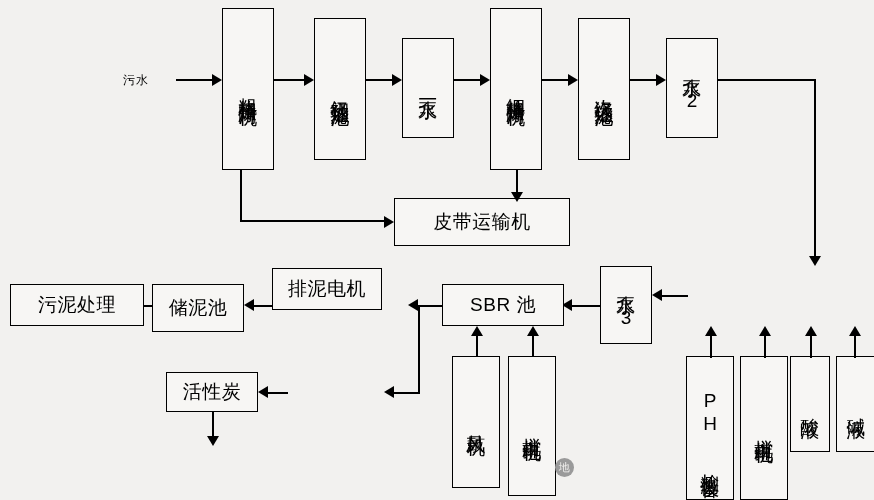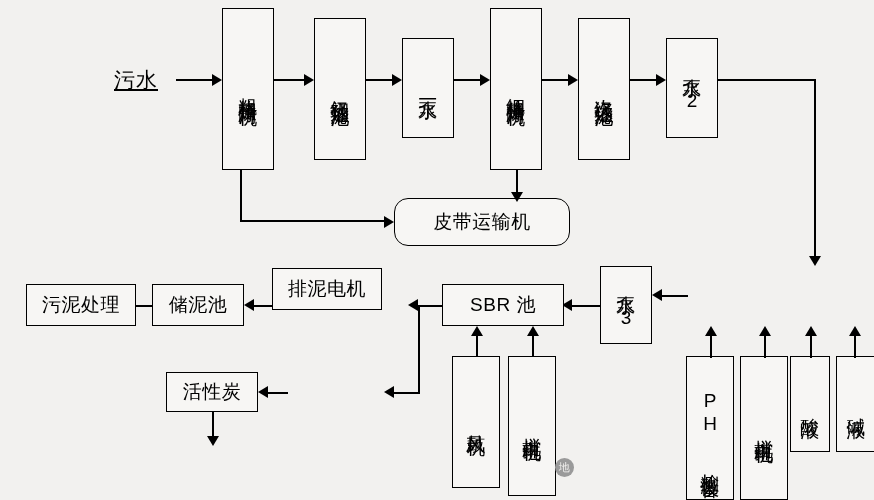--- a/index.html
+++ b/index.html
@@ -30,27 +30,26 @@
     letter-spacing: 0.5px;
   }
   .box.vert {
     writing-mode: vertical-rl;
     text-orientation: upright;
     letter-spacing: 2px;
   }
   .plain {
     position: absolute;
     color: #000;
-    font-size: 21px;
+    font-size: 12px;
     letter-spacing: 1px;
     white-space: nowrap;
     display: flex;
     align-items: center;
     justify-content: center;
-    text-decoration: underline;
   }
   .ln {
     position: absolute;
     background: #000;
   }
   .hl { height: 1.5px; }
   .vl { width: 1.5px; }
   .arrow {
     position: absolute;
     width: 0; height: 0;
@@ -131,21 +130,21 @@
 
   <div class="ln hl" style="left:630px; top:79px; width:28px;"></div>
   <div class="arrow ar-r" style="left:656px; top:74px;"></div>
 
   <div class="box vert" style="left:666px; top:38px; width:52px; height:100px;">水泵 2</div>
 
   <div class="ln hl" style="left:718px; top:79px; width:98px;"></div>
   <div class="ln vl" style="left:814px; top:79px; height:180px;"></div>
   <div class="arrow ar-d" style="left:809px; top:256px;"></div>
 
-  <div class="box" style="left:394px; top:198px; width:176px; height:48px;border-radius:14px;">皮带运输机</div>
+  <div class="box" style="left:394px; top:198px; width:176px; height:48px;">皮带运输机</div>
 
   <div class="ln vl" style="left:240px; top:170px; height:52px;"></div>
   <div class="ln hl" style="left:240px; top:220px; width:146px;"></div>
   <div class="arrow ar-r" style="left:384px; top:216px;"></div>
 
   <div class="ln vl" style="left:516px; top:170px; height:30px;"></div>
   <div class="arrow ar-d" style="left:511px; top:192px;"></div>
 
 
   <div class="ln hl" style="left:660px; top:295px; width:28px;"></div>
@@ -159,26 +158,26 @@
   <div class="box" style="left:442px; top:284px; width:122px; height:42px;">SBR 池</div>
 
   <div class="ln hl" style="left:418px; top:305px; width:24px;"></div>
   <div class="arrow ar-l" style="left:408px; top:299px;"></div>
 
   <div class="box" style="left:272px; top:268px; width:110px; height:42px;">排泥电机</div>
 
   <div class="ln hl" style="left:252px; top:305px; width:20px;"></div>
   <div class="arrow ar-l" style="left:244px; top:299px;"></div>
 
-  <div class="box" style="left:152px; top:284px; width:92px; height:42px;">储泥池</div>
+  <div class="box" style="left:152px; top:284px; width:92px; height:48px;">储泥池</div>
 
   <div class="ln hl" style="left:132px; top:305px; width:20px;"></div>
   <div class="arrow ar-l" style="left:124px; top:299px;"></div>
 
-  <div class="box" style="left:10px; top:284px; width:110px; height:42px;margin-left:16px;">污泥处理</div>
+  <div class="box" style="left:10px; top:284px; width:134px; height:42px;">污泥处理</div>
 
   <div class="ln vl" style="left:418px; top:305px; height:88px;"></div>
   <div class="ln hl" style="left:392px; top:392px; width:28px;"></div>
   <div class="arrow ar-l" style="left:384px; top:386px;"></div>
 
 
   <div class="ln hl" style="left:266px; top:392px; width:22px;"></div>
   <div class="arrow ar-l" style="left:258px; top:386px;"></div>
 
   <div class="box" style="left:166px; top:372px; width:92px; height:40px;">活性炭</div>

